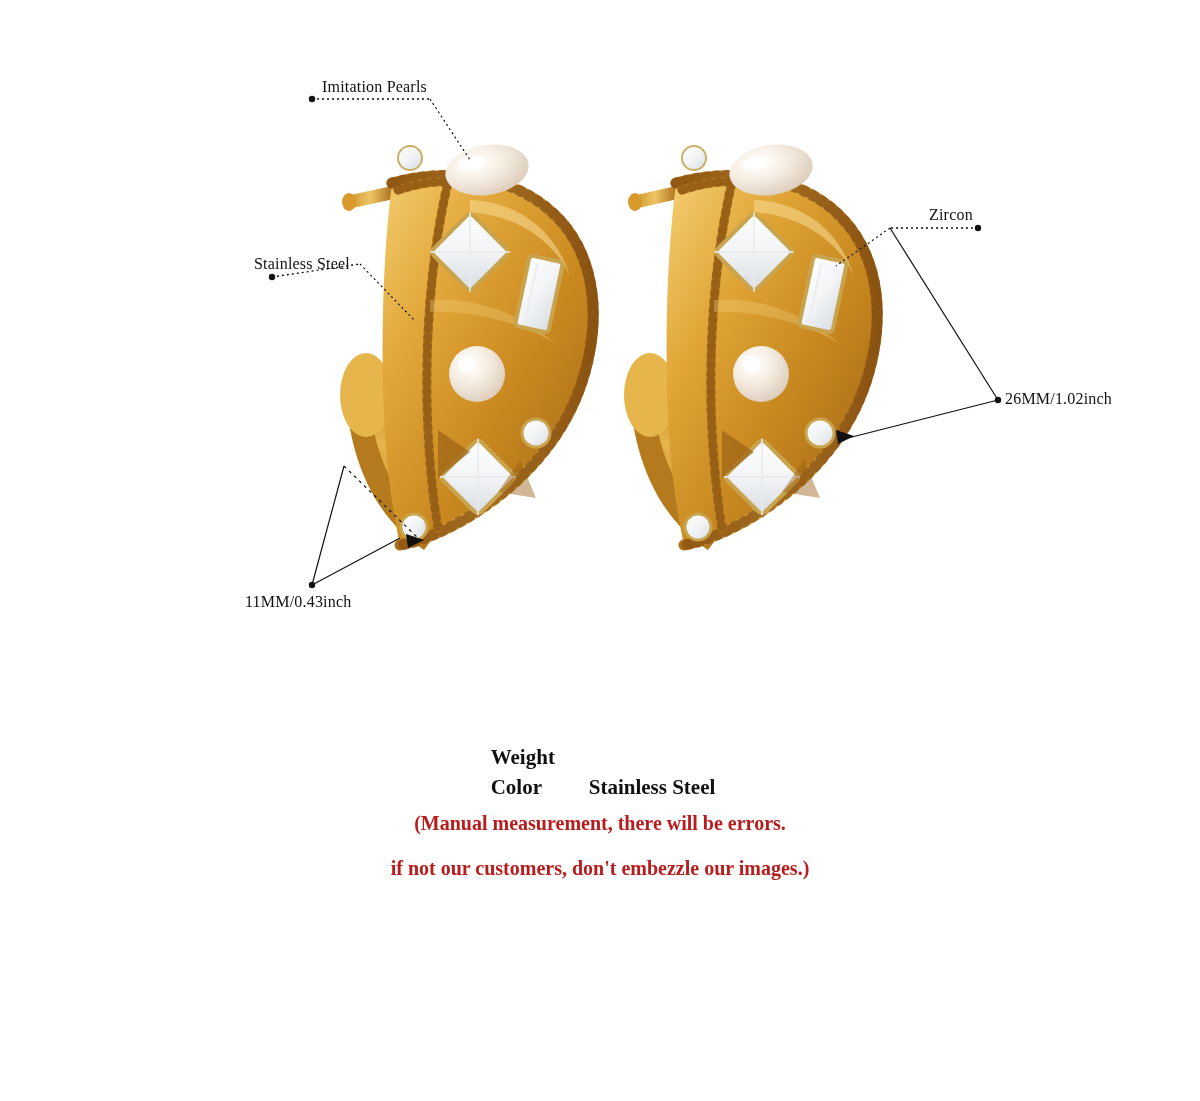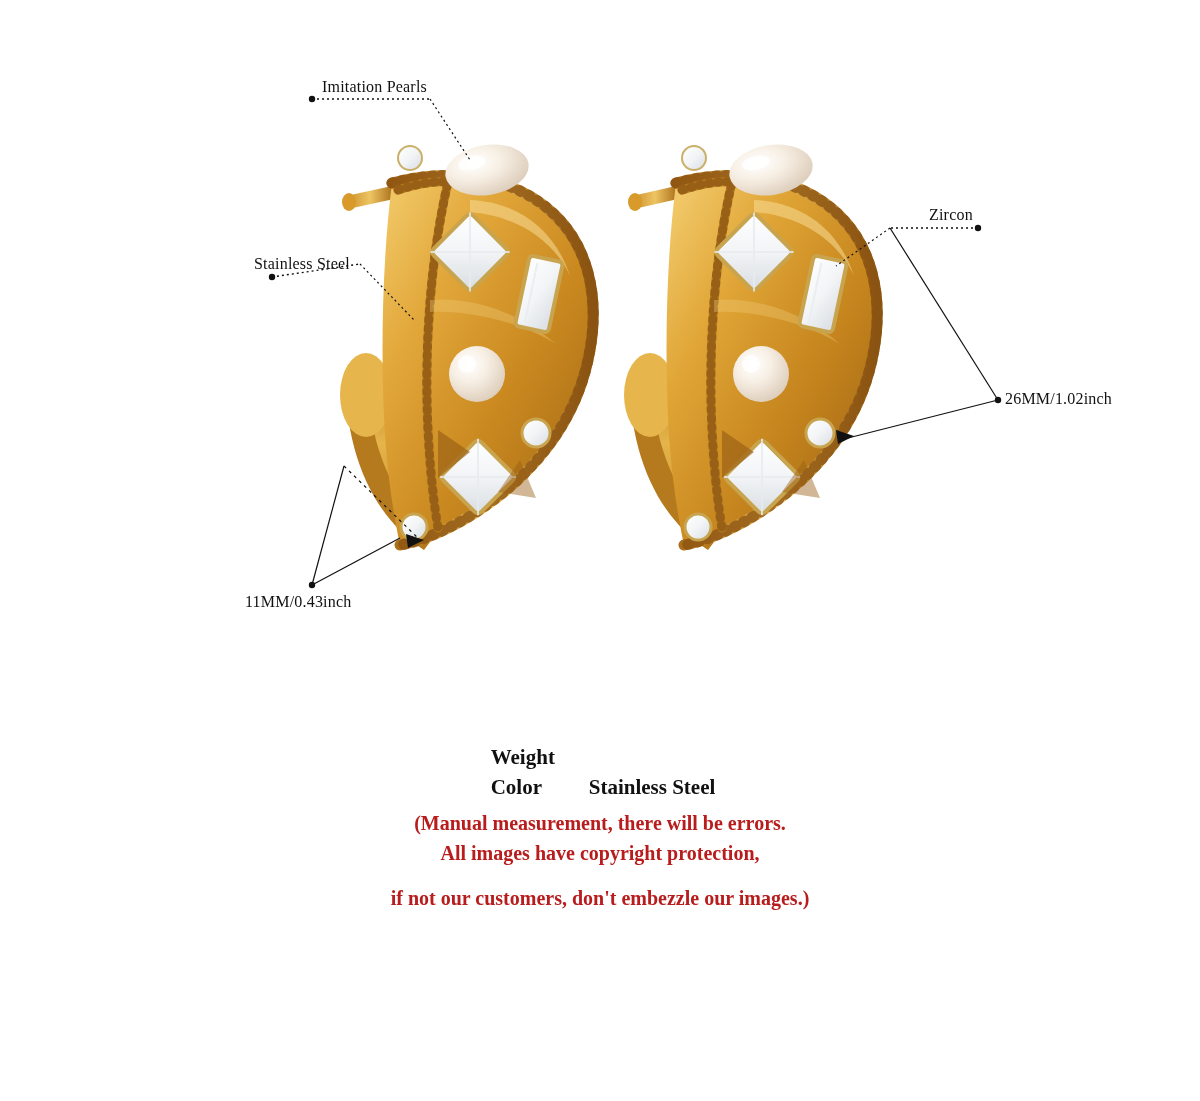--- a/index.html
+++ b/index.html
@@ -272,15 +272,14 @@
     <div class="spec-row">
       <div class="spec-key">Weight</div>
     </div>
     <div class="spec-row">
       <div class="spec-key">Color</div>
       <div class="spec-val">Stainless Steel</div>
     </div>
   </div>
 
   <div class="note-line" id="note-1">(Manual measurement, there will be errors.</div>
-  <div class="note-line" id="note-2"> All images have copyright protection,</div>
   <div class="note-line" id="note-3">if not our customers, don't embezzle our images.)</div>
 </div>
 
 </body></html>

